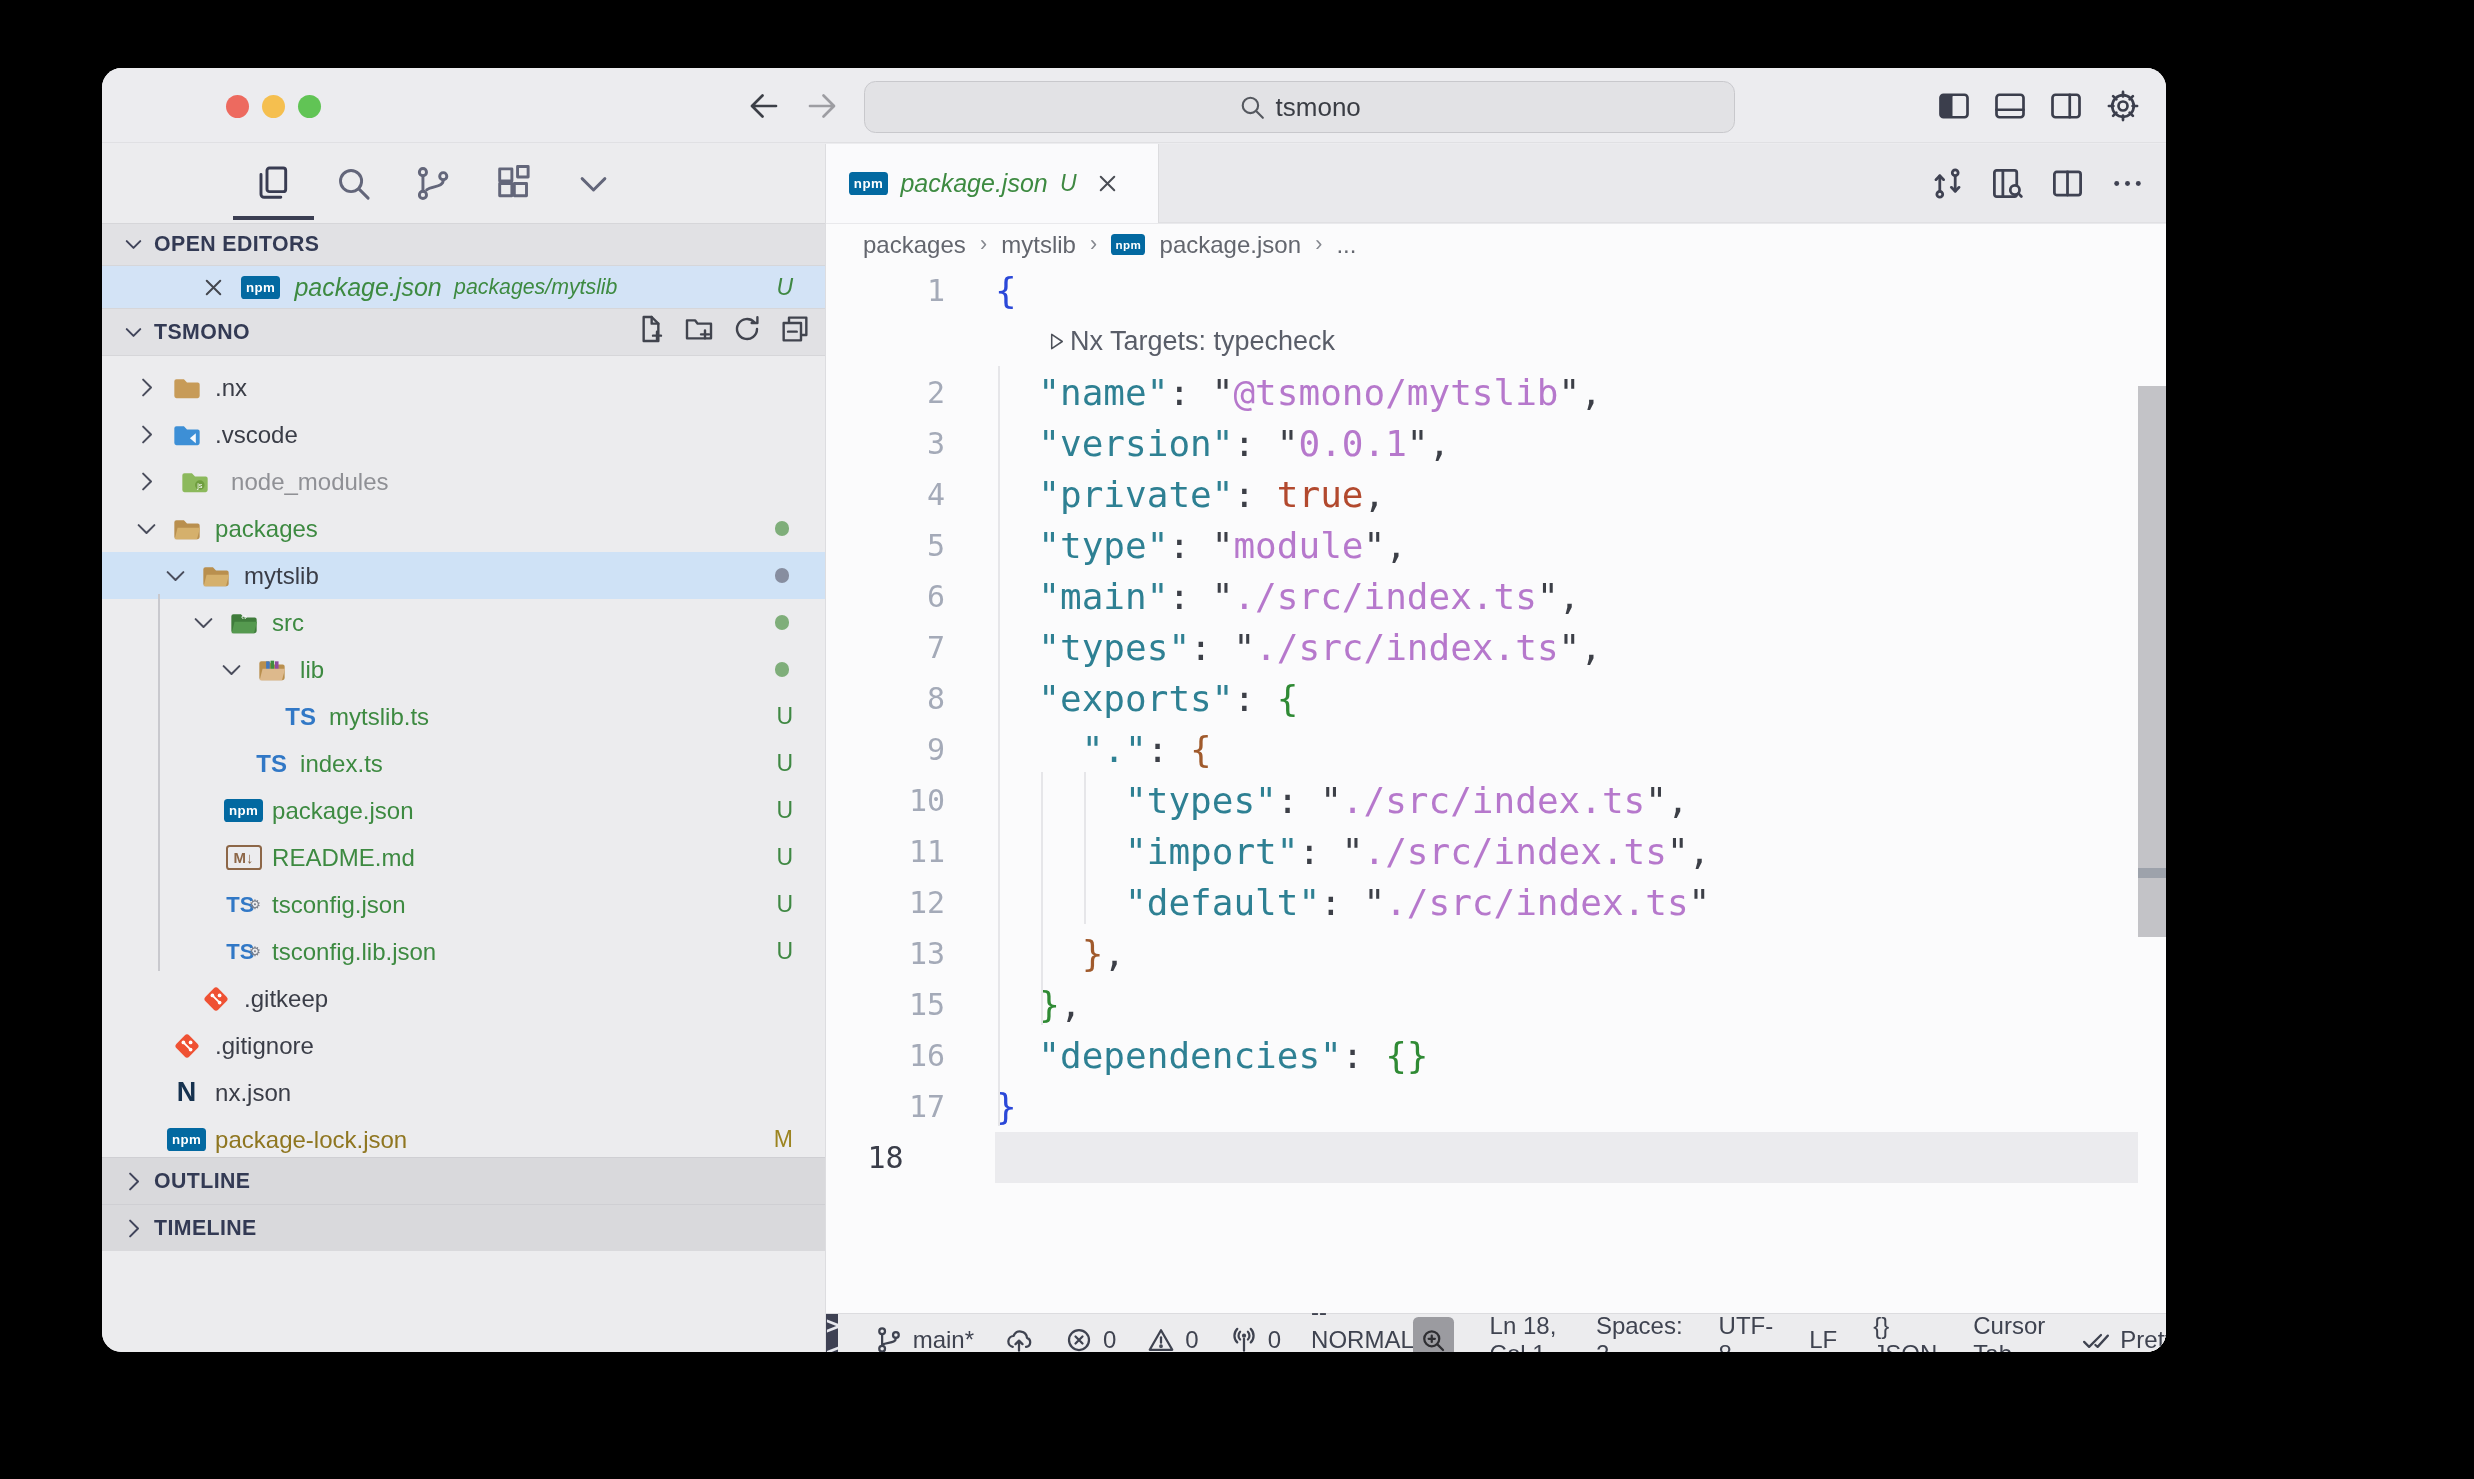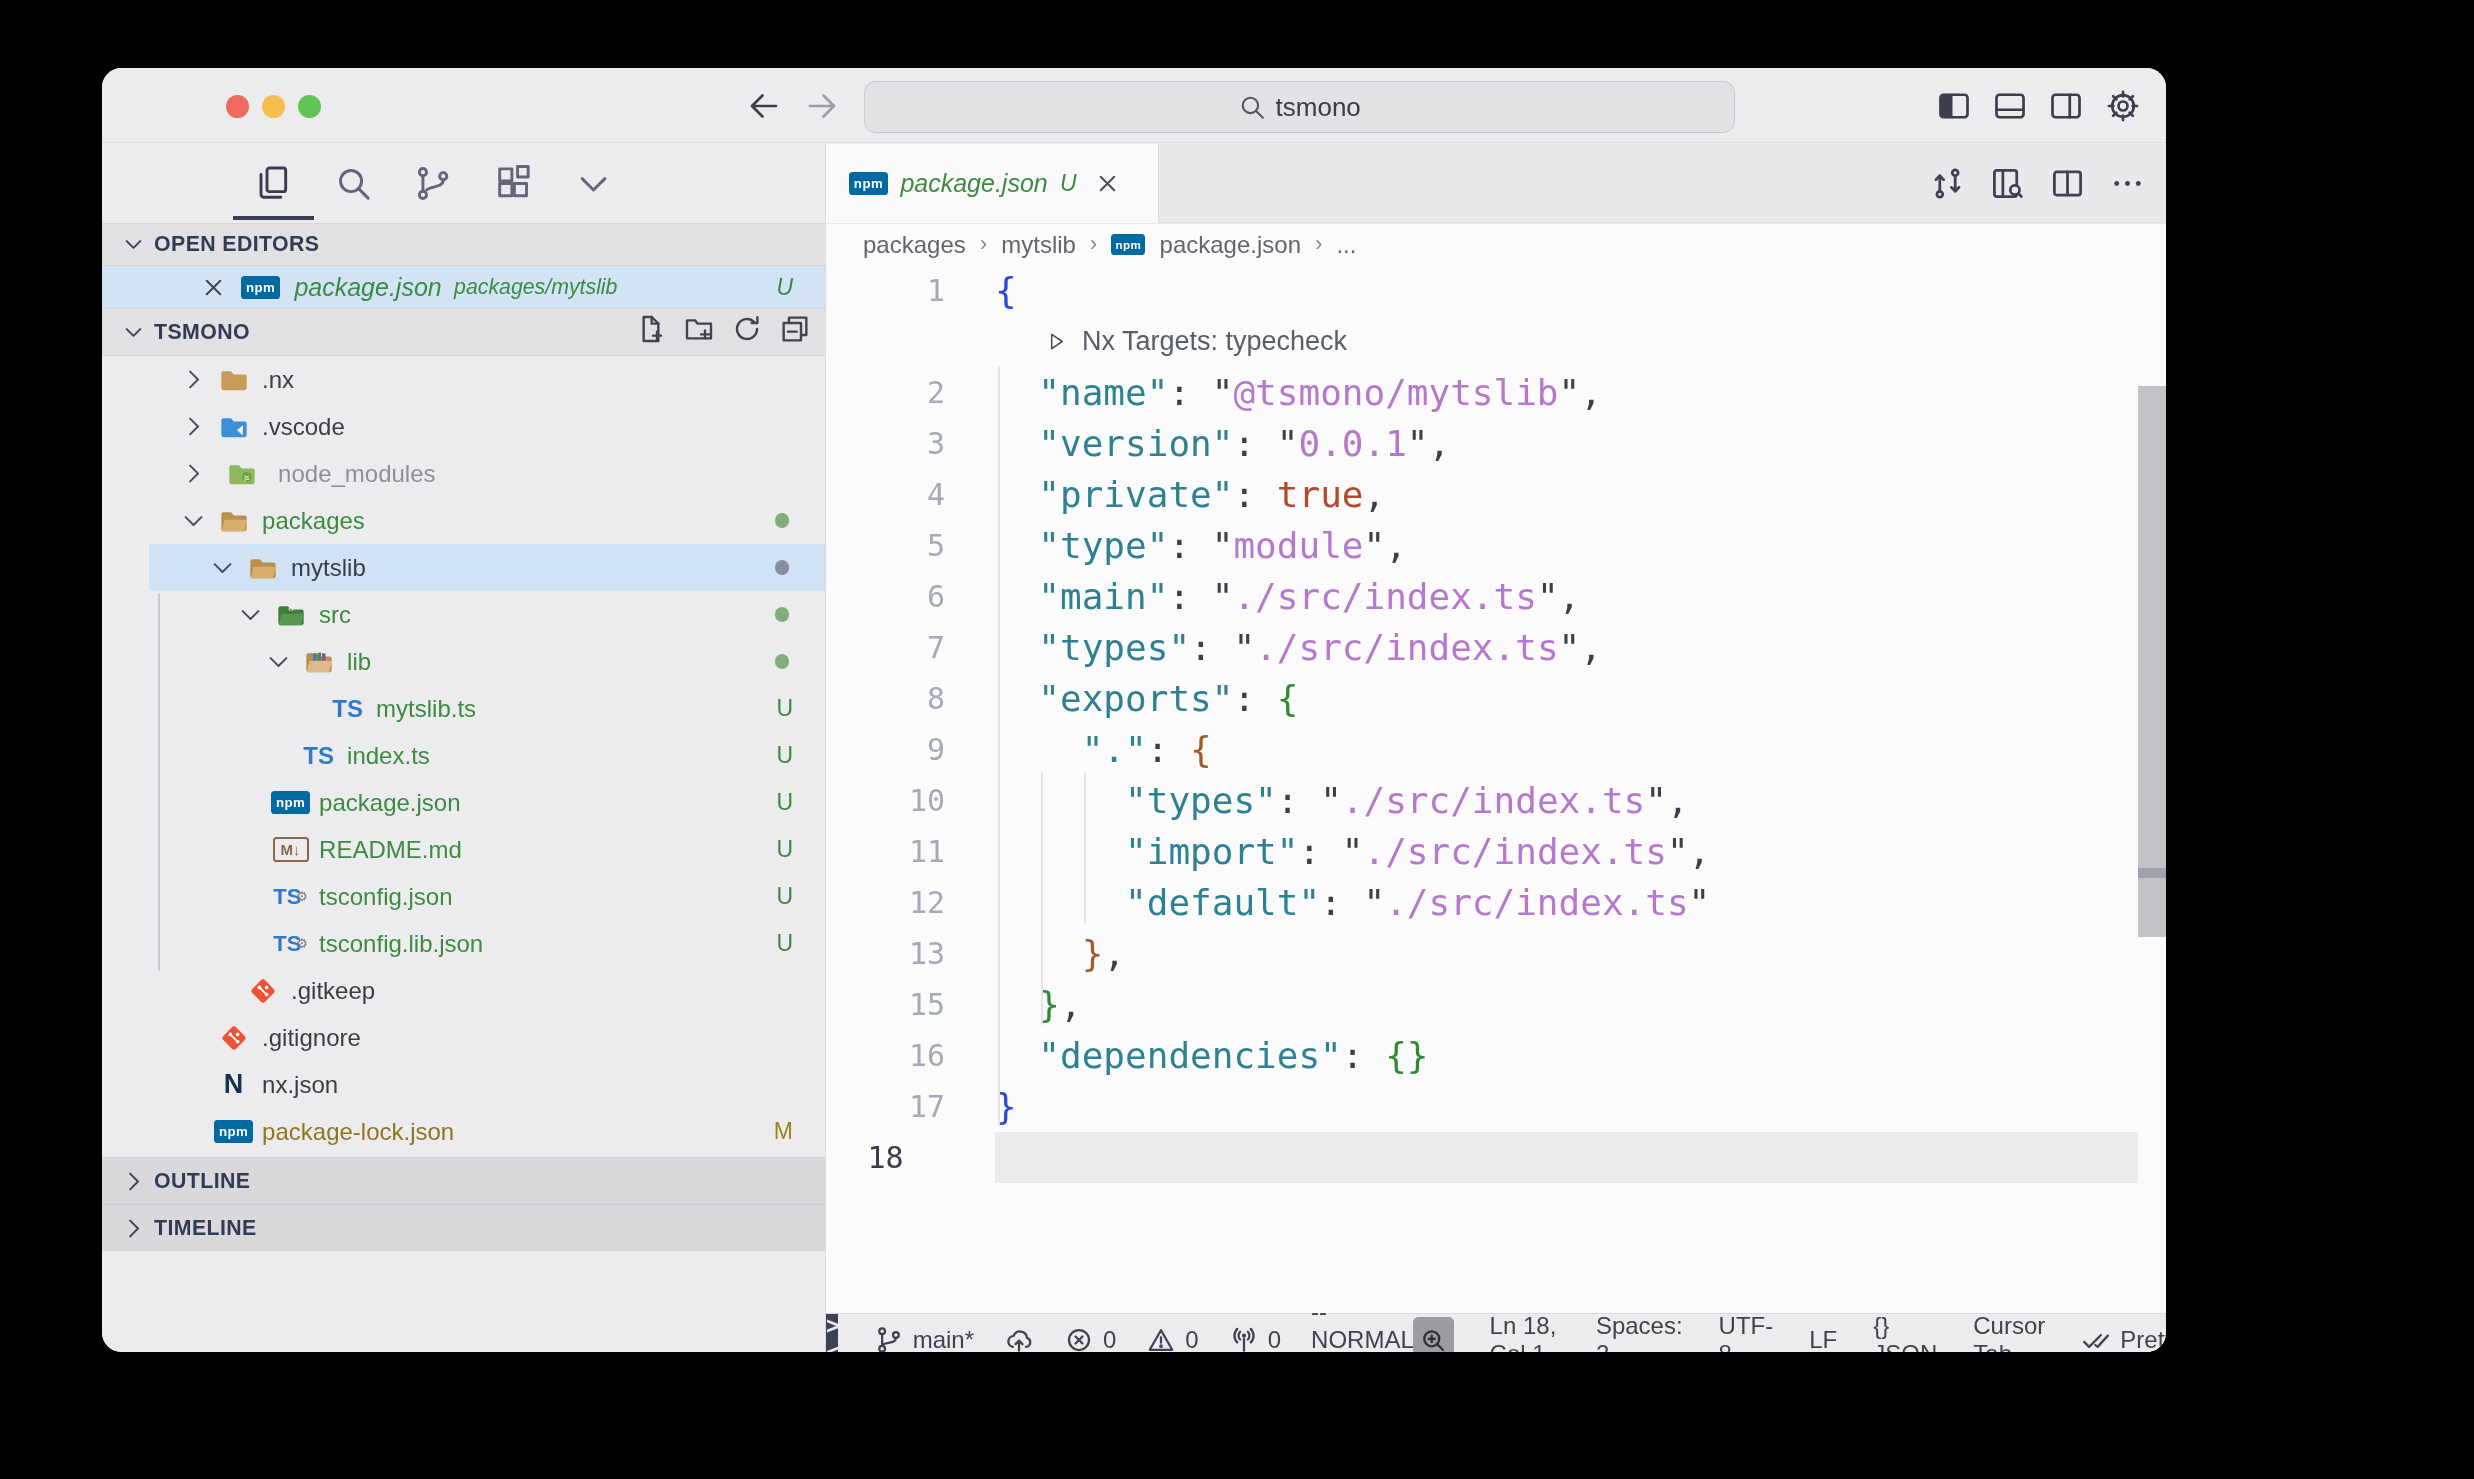--- a/index.html
+++ b/index.html
@@ -55,21 +55,21 @@
   .fi-nx { color:#16324f; font-weight:bold; font-size:27px; }
   .fsvg { width:32px; height:32px; }
 
   .it-green { color:#3d8a41; }
   .it-path { font-size:21.3px; margin-left:12.4px; }
   .badge-U { position:absolute; right:32px; color:#3f8843; font-size:23px; }
   .badge-M { position:absolute; right:32px; color:#9c8420; font-size:23px; }
   .badge-dot { position:absolute; right:36px; width:14.2px; height:14.2px; border-radius:50%; }
 
   
-  #tree { position:absolute; left:0; top:212px; width:100%;padding-left:47px; }
+  #tree { position:absolute; left:0; top:220px; width:100%; }
   .trow { position:relative; height:47px; display:flex; align-items:center; font-size:24px; color:#3a3d47; cursor:default; }
   .trow.selected { background:#cfe2f6; }
   .trow .tw { width:27px; height:27px; flex:0 0 27px; margin-right:7.1px; color:#4a4d5c; }
   .trow .ficon { width:39px; flex:0 0 39px; height:34px; display:flex; align-items:center; justify-content:center; margin-right:9px; }
   .trow.dim { color:#8f9095; }
   .trow.green { color:#3d8a41; }
   .trow.yellow { color:#8f7620; }
   #tree-guide { position:absolute; left:56px; top:450px; width:1.8px; height:377px; background:#c9c9ce; }
 
   
@@ -94,21 +94,21 @@
   #breadcrumbs .fi-npm { width:34px; height:20.4px; font-size:11.6px; }
 
   #code-area { position:absolute; left:0; top:121px; width:100%; bottom:0; background:#fbfbfc; }
   .cline { position:relative; height:51px; display:flex; white-space:pre; }
   .gutter { width:169px; flex:0 0 169px; text-align:right; padding-right:50px; font-family:"DejaVu Sans Mono", monospace;
     font-size:30px; line-height:51px; color:#a4aab8; }
   .gutter.cur { color:#3a3d49;text-align:center; }
   .ltext { flex:1; margin-right:28.4px; font-family:"DejaVu Sans Mono", monospace; font-size:36px; line-height:51px; }
   .cline.current .ltext { background:#ebebee; }
   .lens { font-family:"Liberation Sans", sans-serif; font-size:27px; color:#595d68; padding-left:50px;
-    display:flex; align-items:center; gap:14px; }
+    display:flex; align-items:center; gap:2px; }
   .lens svg { width:23px; height:23px; color:#4c5059; stroke-width:1.6; }
   .p { color:#3c3f47; } .k { color:#2e8093; } .s { color:#b678cc; } .t { color:#b2492e; }
   .b1 { color:#2b48d8; } .b2 { color:#2f8a34; } .b3 { color:#a05a2c; }
   .iguide { position:absolute; width:1.8px; background:#e6e6e9; }
   #scrollbar { position:absolute; right:0; top:121px; width:28.4px; bottom:0; }
   #sb-thumb { position:absolute; left:0; top:0; width:100%; height:551px; background:#c3c3c7; }
   #sb-band { position:absolute; left:0; top:482px; width:100%; height:9.8px; background:#9da2ab; }
 
   
   #statusbar { position:absolute; left:0; bottom:0; width:100%; height:53px; background:#ececee;

